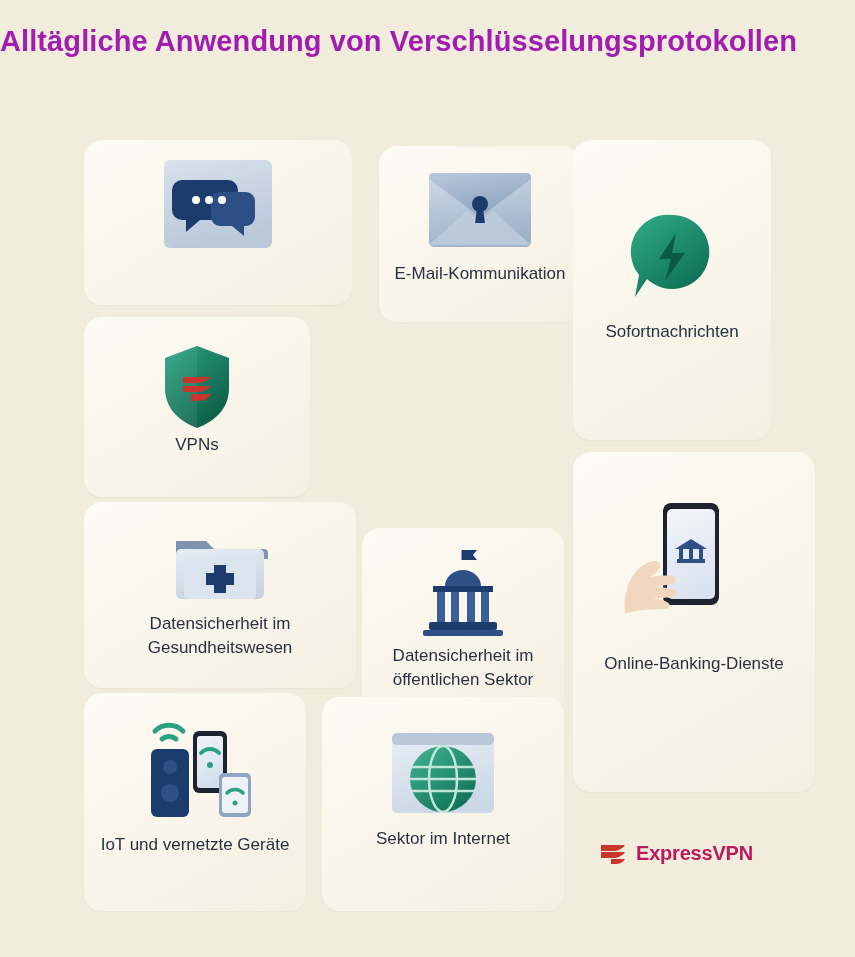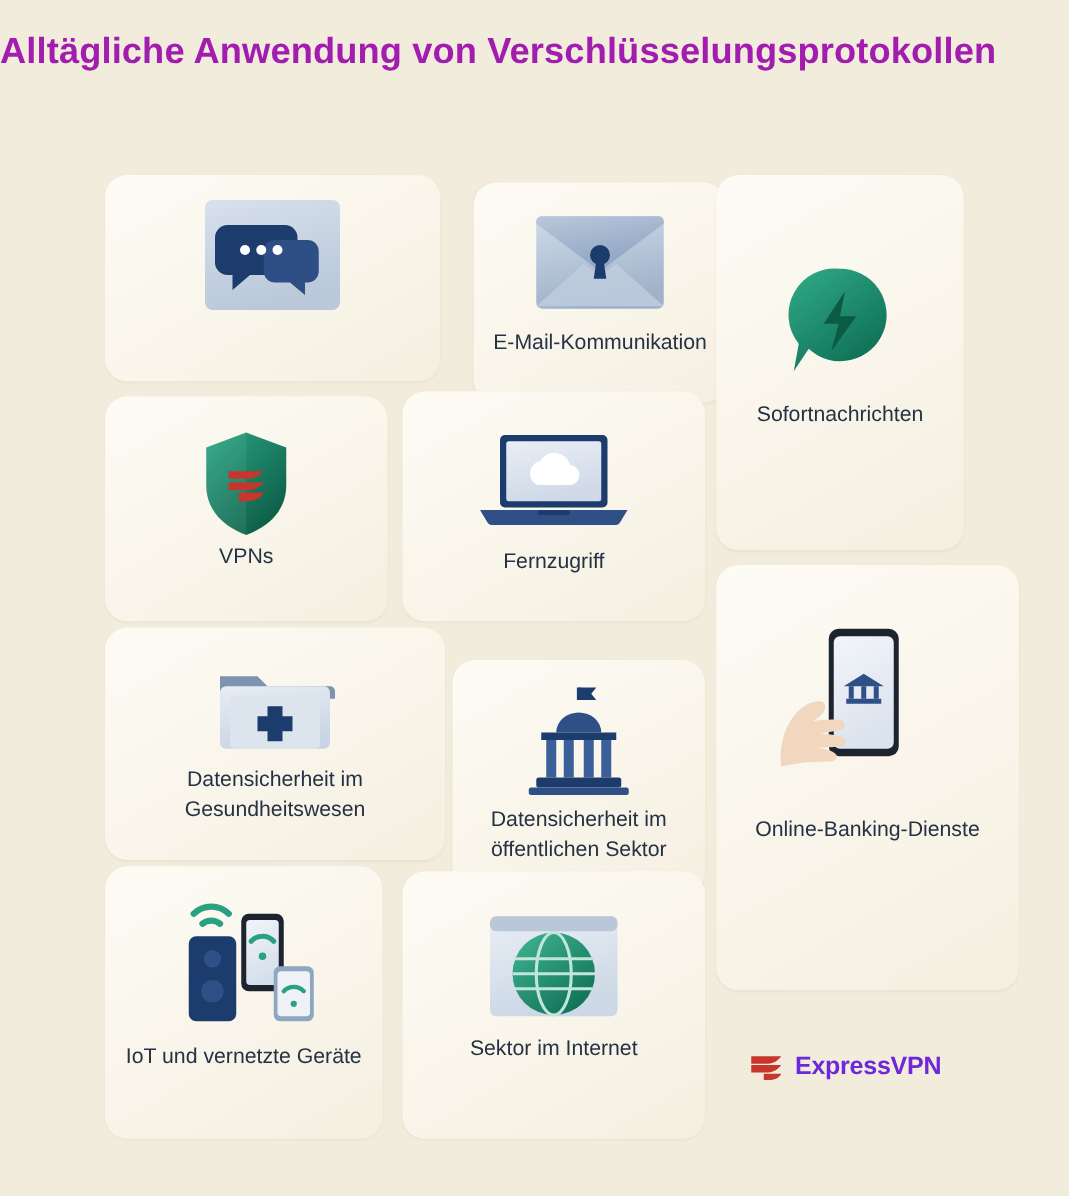--- a/index.html
+++ b/index.html
@@ -54,21 +54,21 @@
   }
   .brand {
     position: absolute;
     display: flex;
     align-items: center;
     gap: 8px;
   }
   .brand-name {
     font-size: 20px;
     font-weight: 700;
-    color: #6d28d9;
+    color: #be185d;
     letter-spacing: -0.2px;
   }
 </style>
 </head>
 <body style="background: rgb(242, 236, 220);">
 
 <div id="infographic">
 
   <div class="title">Alltägliche Anwendung von Verschlüsselungsprotokollen</div>
 
@@ -142,38 +142,20 @@
         <path d="M36 2 L68 14 v30 c0 22 -16 34 -32 40 C20 78 4 66 4 44 V14 z" fill="url(#g-shield)"></path>
         <path d="M36 2 L36 84 C20 78 4 66 4 44 V14 z" fill="#ffffff" opacity="0.07"></path>
         <path d="M22 33 h28 c0 0 -5 6 -13 6 h-15 z" fill="#c8352c"></path>
         <path d="M22 42 h28 c0 0 -5 6 -13 6 h-15 z" fill="#c8352c"></path>
         <path d="M30 50 h20 c-2 5 -8 7 -14 7 h-6 z" fill="#c8352c"></path>
       </svg>
     </div>
     <div class="card-label" style="top:432px; top:undefined;">VPNs</div>
   </div>
 
-  <div class="card" style="left:322px; top:313px; width:242px; height:184px;">
-    <div class="icon-wrap" style="left:0; top:24px; width:242px; height:100px;">
-      <svg width="130" height="86" viewBox="0 0 130 86">
-        <defs>
-          <linearGradient id="g-lap" x1="0" y1="0" x2="0.3" y2="1">
-            <stop offset="0" stop-color="#e9eef5"></stop>
-            <stop offset="1" stop-color="#cfd9e7"></stop>
-          </linearGradient>
-        </defs>
-        <rect x="22" y="4" width="86" height="58" rx="4" fill="#1d3c6e"></rect>
-        <rect x="27" y="9" width="76" height="48" rx="2" fill="url(#g-lap)"></rect>
-        <path d="M52 44 a10 10 0 0 1 2 -19 a13 13 0 0 1 24 3 a8 8 0 0 1 -1 16 z" fill="#ffffff"></path>
-        <path d="M6 64 h118 l-6 10 a4 4 0 0 1 -3 2 H15 a4 4 0 0 1 -3 -2 z" fill="#2e5086"></path>
-        <rect x="52" y="64" width="26" height="4" rx="2" fill="#1d3c6e"></rect>
-      </svg>
-    </div>
-    <div class="card-label" style="top:124px;">Fernzugriff</div>
-  </div>
 
   <div class="card-label" style="position:absolute; left:84px; top:433px; width:226px; text-align:center;">VPNs</div>
 
   <div class="card" style="left:84px; top:502px; width:272px; height:186px;">
     <div class="icon-wrap" style="left:0; top:20px; width:272px; height:90px;">
       <svg width="100" height="80" viewBox="0 0 100 80">
         <defs>
           <linearGradient id="g-fold" x1="0" y1="0" x2="0.3" y2="1">
             <stop offset="0" stop-color="#e8edf4"></stop>
             <stop offset="1" stop-color="#c9d5e4"></stop>

